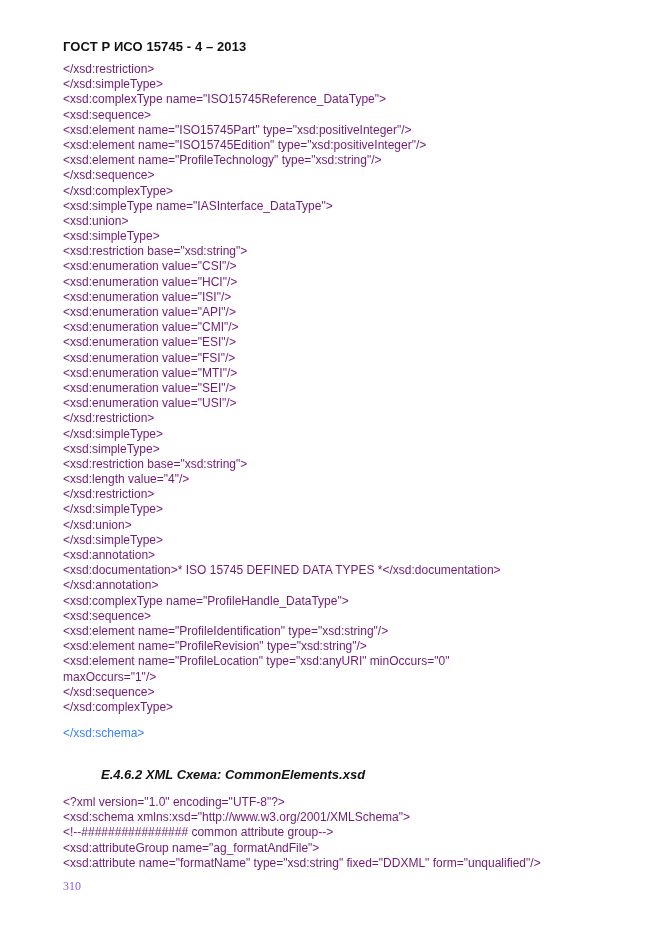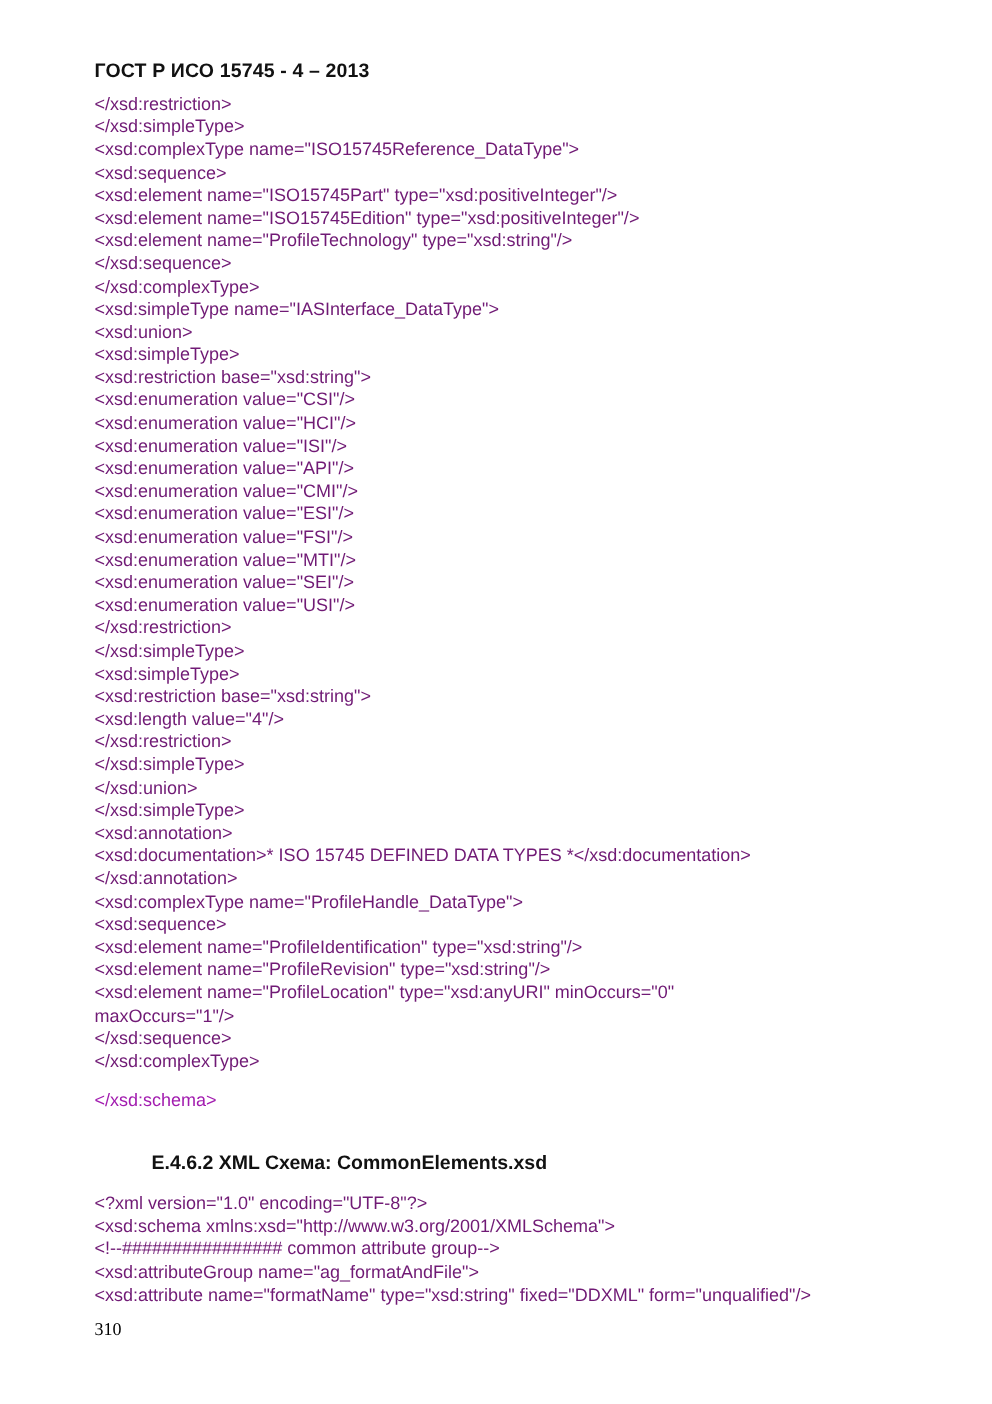--- a/index.html
+++ b/index.html
@@ -44,40 +44,41 @@
       display: block;
       height: 15.2px;
     }
     #block1 { top: 62px; }
     .schema-end {
       position: absolute;
       left: 63px;
       top: 726px;
       font-family: "Liberation Sans", sans-serif;
       font-size: 12px;
-      color: #a21caf;
+      color: #3b82f6;
       white-space: pre;
     }
     .section-heading {
       position: absolute;
       left: 101px;
       top: 767px;
       font-family: "Liberation Sans", sans-serif;
       font-weight: bold;
       font-size: 13px;
       color: #111;
+      font-style: italic;
     }
     #block2 { top: 795px; }
     .page-number {
       position: absolute;
       left: 63px;
       top: 879px;
       font-family: "Liberation Serif", serif;
       font-size: 12px;
-      color: #000000;
+      color: #8b5cf6;
     }
   </style>
 </head>
 <body>
 
 <div class="page">
   <div class="doc-header">ГОСТ Р ИСО 15745 - 4 – 2013</div>
 
   <div class="code-block" id="block1"><span class="line">&lt;/xsd:restriction&gt;</span><span class="line">&lt;/xsd:simpleType&gt;</span><span class="line">&lt;xsd:complexType name="ISO15745Reference_DataType"&gt;</span><span class="line">&lt;xsd:sequence&gt;</span><span class="line">&lt;xsd:element name="ISO15745Part" type="xsd:positiveInteger"/&gt;</span><span class="line">&lt;xsd:element name="ISO15745Edition" type="xsd:positiveInteger"/&gt;</span><span class="line">&lt;xsd:element name="ProfileTechnology" type="xsd:string"/&gt;</span><span class="line">&lt;/xsd:sequence&gt;</span><span class="line">&lt;/xsd:complexType&gt;</span><span class="line">&lt;xsd:simpleType name="IASInterface_DataType"&gt;</span><span class="line">&lt;xsd:union&gt;</span><span class="line">&lt;xsd:simpleType&gt;</span><span class="line">&lt;xsd:restriction base="xsd:string"&gt;</span><span class="line">&lt;xsd:enumeration value="CSI"/&gt;</span><span class="line">&lt;xsd:enumeration value="HCI"/&gt;</span><span class="line">&lt;xsd:enumeration value="ISI"/&gt;</span><span class="line">&lt;xsd:enumeration value="API"/&gt;</span><span class="line">&lt;xsd:enumeration value="CMI"/&gt;</span><span class="line">&lt;xsd:enumeration value="ESI"/&gt;</span><span class="line">&lt;xsd:enumeration value="FSI"/&gt;</span><span class="line">&lt;xsd:enumeration value="MTI"/&gt;</span><span class="line">&lt;xsd:enumeration value="SEI"/&gt;</span><span class="line">&lt;xsd:enumeration value="USI"/&gt;</span><span class="line">&lt;/xsd:restriction&gt;</span><span class="line">&lt;/xsd:simpleType&gt;</span><span class="line">&lt;xsd:simpleType&gt;</span><span class="line">&lt;xsd:restriction base="xsd:string"&gt;</span><span class="line">&lt;xsd:length value="4"/&gt;</span><span class="line">&lt;/xsd:restriction&gt;</span><span class="line">&lt;/xsd:simpleType&gt;</span><span class="line">&lt;/xsd:union&gt;</span><span class="line">&lt;/xsd:simpleType&gt;</span><span class="line">&lt;xsd:annotation&gt;</span><span class="line">&lt;xsd:documentation&gt;* ISO 15745 DEFINED DATA TYPES *&lt;/xsd:documentation&gt;</span><span class="line">&lt;/xsd:annotation&gt;</span><span class="line">&lt;xsd:complexType name="ProfileHandle_DataType"&gt;</span><span class="line">&lt;xsd:sequence&gt;</span><span class="line">&lt;xsd:element name="ProfileIdentification" type="xsd:string"/&gt;</span><span class="line">&lt;xsd:element name="ProfileRevision" type="xsd:string"/&gt;</span><span class="line">&lt;xsd:element name="ProfileLocation" type="xsd:anyURI" minOccurs="0"</span><span class="line">maxOccurs="1"/&gt;</span><span class="line">&lt;/xsd:sequence&gt;</span><span class="line">&lt;/xsd:complexType&gt;</span></div>
 

